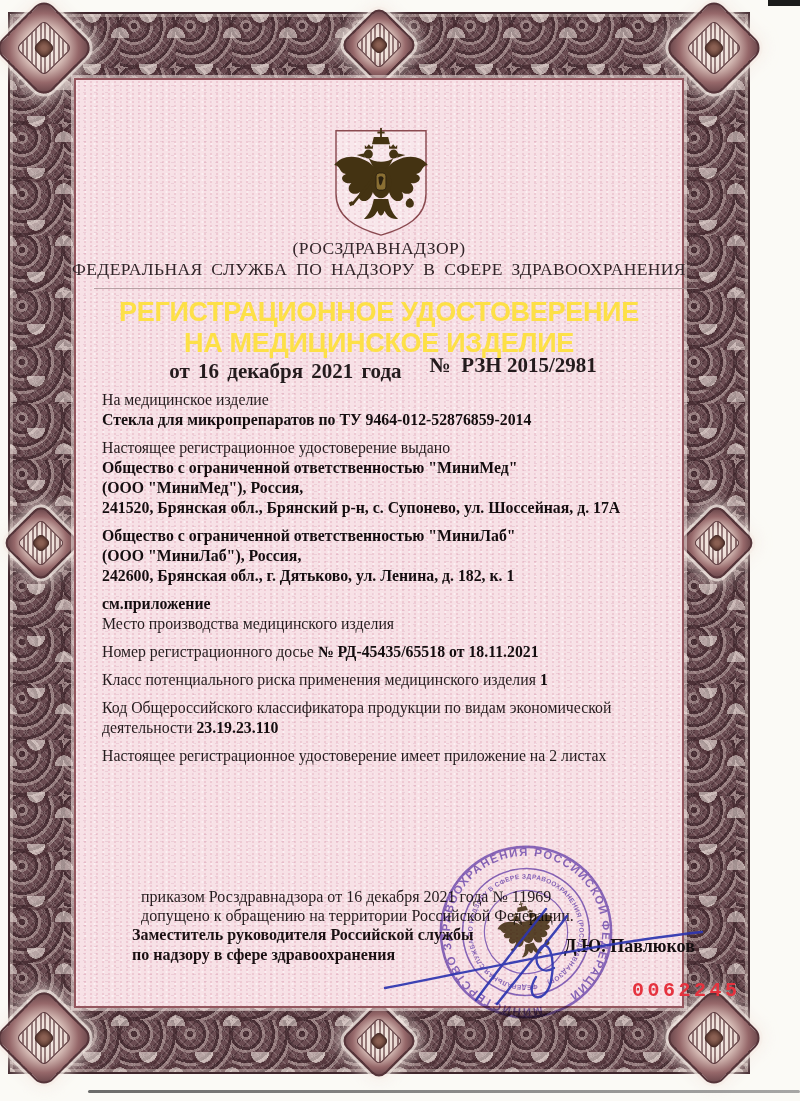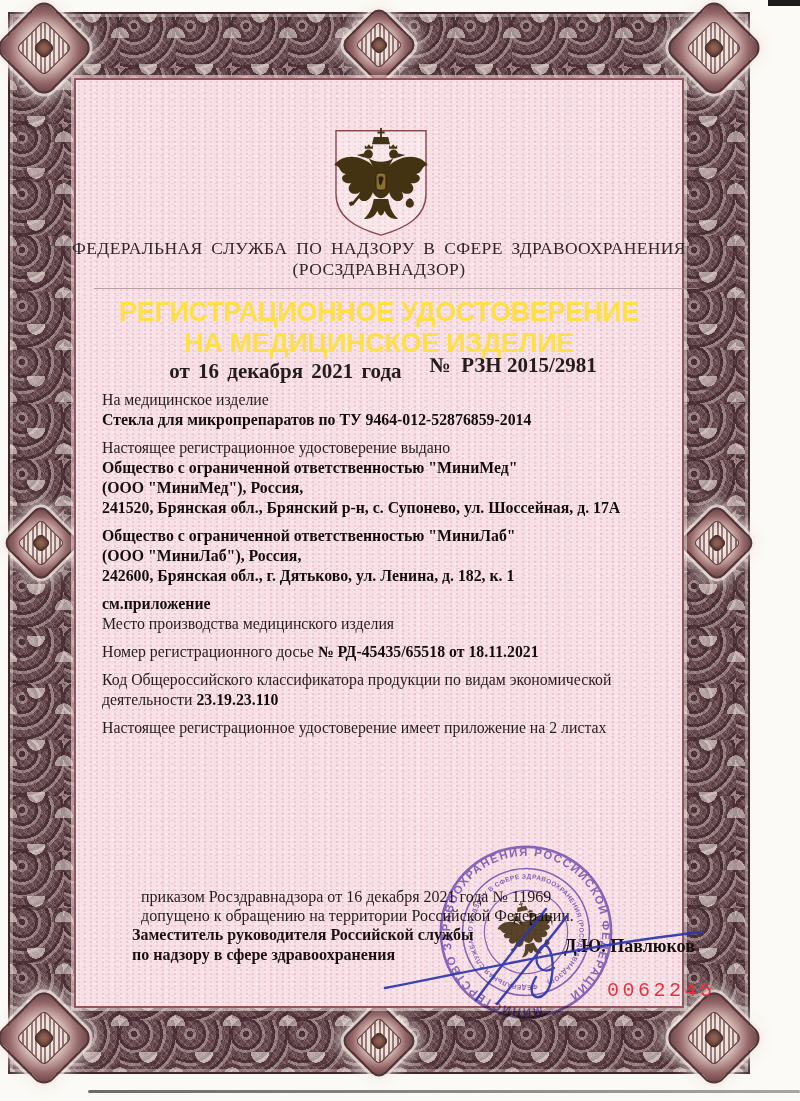--- a/index.html
+++ b/index.html
@@ -76,22 +76,22 @@
   .issue-no{font-weight:700;font-size:21px;white-space:pre;display:inline-block;
     transform:translateY(-6px);margin-left:28px;}
   .bodytext{position:absolute;left:94px;top:378px;width:578px;font-size:15.8px;line-height:20px;}
   .para{margin:0 0 8px 0;}
   .para .bseg{font-weight:700;color:#140d0f;text-align:right;}
   
   .footer{position:absolute;left:92px;top:876px;width:600px;font-size:16px;line-height:18.5px;margin-left:32px;}
   .footer .ind{padding-left:9px;}
   .footer .pos{font-weight:700;color:#1a1012;line-height:19.5px;}
   .signer{position:absolute;left:556px;top:924px;font-weight:700;font-size:18px;color:#150e10;}
-  .serial{position:absolute;left:599px;top:967px;font-family:"Liberation Mono", monospace;
-    font-weight:400;font-size:20px;letter-spacing:3.5px;color:#e5323e;}
+  .serial{position:absolute;left:624px;top:967px;font-family:"Liberation Mono", monospace;
+    font-weight:700;font-size:20px;letter-spacing:3.5px;color:#e5323e;}
   .stampsvg{position:absolute;left:424px;top:826px;width:188px;height:188px;
     opacity:.88;mix-blend-mode:multiply;transform:rotate(-12deg);color:#7b5ec5;}
   .sigsvg{position:absolute;left:352px;top:868px;width:350px;height:135px;}
   
   .scan-shadow{position:absolute;left:88px;top:1090px;width:712px;height:3px;
     background:linear-gradient(to right,#3c3c3c,#8a8a8a);opacity:.75;border-radius:2px;}
   .scan-mark{position:absolute;left:768px;top:0;width:32px;height:6px;background:#1c1c1c;}
 </style>
 </head>
 <body>
@@ -165,22 +165,22 @@
         <path d="M51.5,57 L27,87 L29,89 L53.5,59 Z"></path>
         <path d="M24,86 l4,-2 2,4 -4,2 z"></path>
         <circle cx="92" cy="87" r="4.5"></circle>
         <path d="M91,81 h2 v3 h-2 z M89.5,82 h5 v1.4 h-5 z"></path>
       </g>
       <rect x="54.5" y="53" width="11" height="19" rx="3.5" fill="#8a6f33" stroke="#2c2110" stroke-width="1"></rect>
       <path d="M57,58 C59,56 62,56 63,59 C61,62 62,65 59,67 C57,64 58,61 57,58 Z" fill="#2c2110"></path>
     </svg>
 
     <div class="agency">
+      <div>(РОСЗДРАВНАДЗОР)</div>
       <div>ФЕДЕРАЛЬНАЯ СЛУЖБА ПО НАДЗОРУ В СФЕРЕ ЗДРАВООХРАНЕНИЯ</div>
-      <div>(РОСЗДРАВНАДЗОР)</div>
     </div>
     <div class="divider"></div>
 
     <div class="cert-title">
       <div>РЕГИСТРАЦИОННОЕ УДОСТОВЕРЕНИЕ</div>
       <div>НА МЕДИЦИНСКОЕ ИЗДЕЛИЕ</div>
     </div>
 
     <div class="issue-row">
       <span class="issue-date">от 16 декабря 2021 года</span><span class="issue-no">№  РЗН 2015/2981</span>
@@ -201,20 +201,23 @@
           <div><span class="bseg">Общество с ограниченной ответственностью "МиниЛаб"</span></div>
           <div><span class="bseg">(ООО "МиниЛаб"), Россия,</span></div>
           <div><span class="bseg">242600, Брянская обл., г. Дятьково, ул. Ленина, д. 182, к. 1</span></div>
         </div>
         <div class="para">
           <div><span class="bseg">см.приложение</span></div>
           <div><span>Место производства медицинского изделия</span></div>
         </div>
         <div class="para">
           <div><span>Номер регистрационного досье </span><span class="bseg">№ РД-45435/65518 от 18.11.2021</span></div>
+        </div>
+        <div class="para">
+          <div><span>Класс потенциального риска применения медицинского изделия </span><span class="bseg">1</span></div>
         </div>
         <div class="para">
           <div><span>Код Общероссийского классификатора продукции по видам экономической деятельности </span><span class="bseg">23.19.23.110</span></div>
         </div>
         <div class="para">
           <div><span>Настоящее регистрационное удостоверение имеет приложение на 2 листах</span></div>
         </div>
       </div>
 
     <div class="footer">

